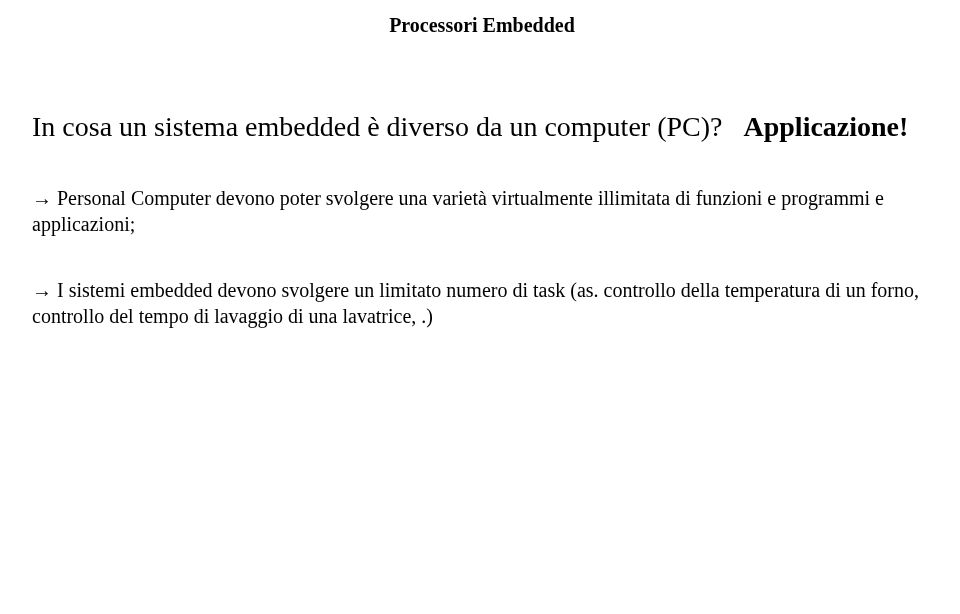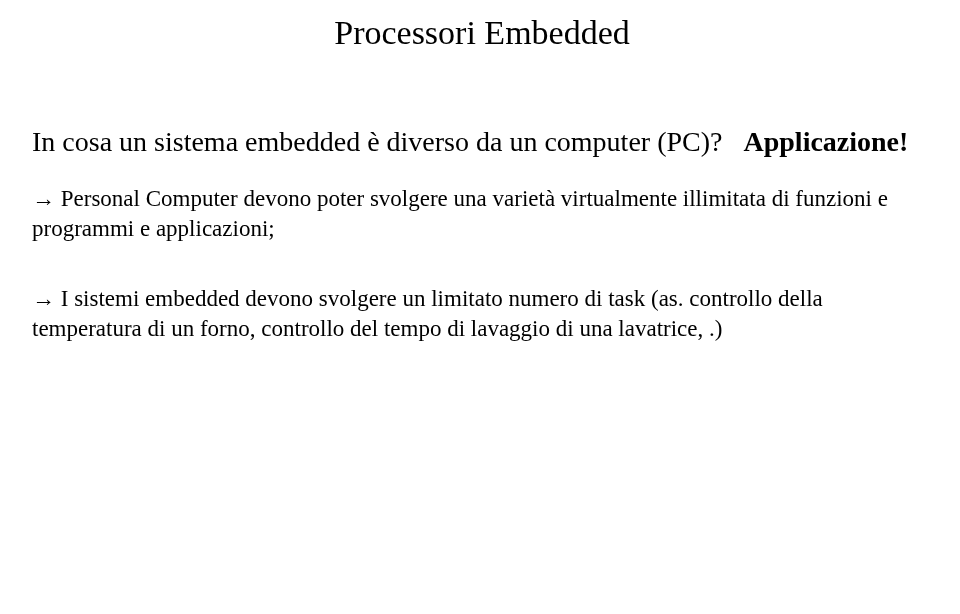--- a/index.html
+++ b/index.html
@@ -11,37 +11,37 @@
     width: 960px;
     height: 614px;
     background: #ffffff;
     font-family: "Times New Roman", Times, serif;
     color: #000000;
     padding: 14px 28px 0 32px;
     position: relative;
   }
   .title {
     text-align: center;
-    font-weight: normal;
-    font-size: 34px;
+    font-weight: bold;
+    font-size: 20px;
     margin-bottom: 72px;
   }
   .question {
     font-size: 28px;
     line-height: 1.3;
-    margin-bottom: 24px;
+    margin-bottom: 40px;
   }
   .question .q-text {
     font-weight: normal;
   }
   .question .app-word {
     font-weight: bold;
   }
   .bullet-para {
-    font-size: 23px;
+    font-size: 20px;
     line-height: 1.3;
     margin-bottom: 40px;
   }
   .bullet-para.last {
     margin-bottom: 8px;
   }
   .arrow {
     font-family: Arial, sans-serif;
   }
 </style>

